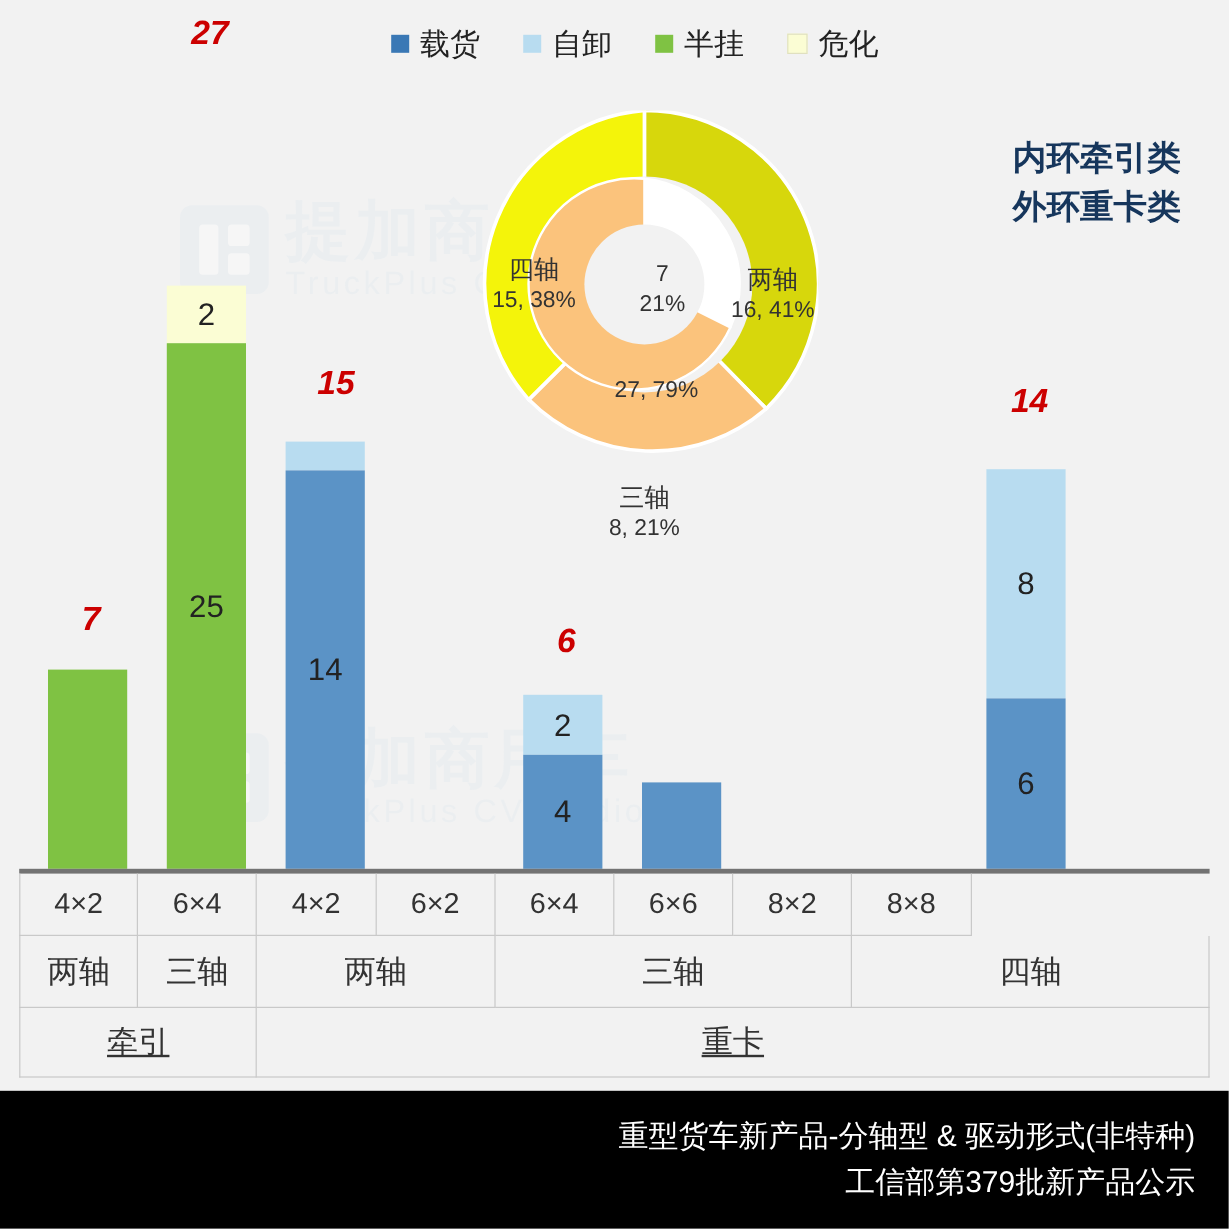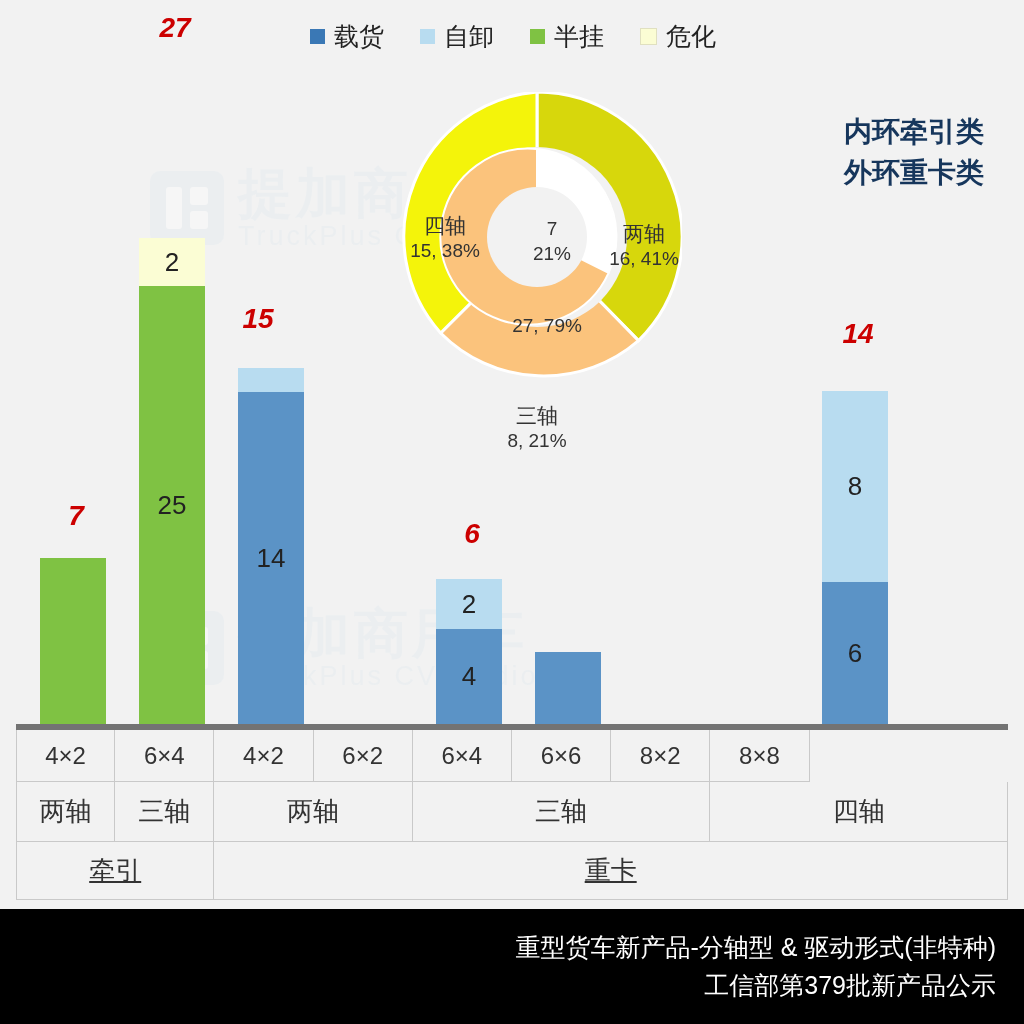--- a/index.html
+++ b/index.html
@@ -32,21 +32,21 @@
   .wm-logo:after{
     content:"";position:absolute;left:40px;top:16px;width:18px;height:18px;
     background:#fff;border-radius:3px;
     box-shadow:0 24px 0 0 #fff;
   }
   .wm-text{line-height:1.05;}
   .wm-cn{font-size:54px;font-weight:bold;color:#dfe8ee;letter-spacing:4px;}
   .wm-en{font-size:27px;color:#dfe8ee;letter-spacing:3px;}
   
   .legend{
-    position:absolute;top:20px;left:310px;
+    position:absolute;top:20px;left:326px;
     display:flex;gap:36px;align-items:flex-end;z-index:5;
   }
   .legend-item{display:flex;align-items:center;gap:9px;}
   .legend-swatch{width:15px;height:15px;display:inline-block;}
   .legend-label{font-size:25px;color:#222;}
   
   .plot{position:absolute;left:0;top:0;width:1024px;height:905px;z-index:3;}
   .bars{position:absolute;left:0;top:0;width:1024px;height:724px;}
   .bar-col{
     position:absolute;bottom:0;width:66px;
@@ -56,21 +56,21 @@
     display:flex;align-items:center;justify-content:center;
     font-size:26px;color:#222;box-sizing:border-box;
   }
   .bar-total{
     position:absolute;width:120px;text-align:center;
     font-size:28px;font-weight:bold;font-style:italic;color:#cc0000;
   }
   
   .axis{
     position:absolute;left:16px;top:724px;width:992px;
-    border-top:6px solid #737373;
+    border-top:4px solid #737373;
     z-index:3;
   }
   .axis-row{display:flex;}
   .axis-cell{
     border-bottom:1px solid #c9c9c9;
     border-right:1px solid #c9c9c9;
     display:flex;align-items:center;justify-content:center;
     font-size:24px;color:#333;height:52px;box-sizing:border-box;
   }
   .axis-cell.first{border-left:1px solid #c9c9c9;}
@@ -140,21 +140,21 @@
     <div class="bar-col" style="left:40px;">
       <div class="seg" style="height:166px;background:#7fc243;"></div>
     </div>
 
     <div class="bar-total" style="left:115px;top:12px;">27</div>
     <div class="bar-col" style="left:139px;">
       <div class="seg" style="height:48px;background:#fbfdd4;">2</div>
       <div class="seg" style="height:438px;background:#7fc243;">25</div>
     </div>
 
-    <div class="bar-total" style="left:198px;top:303px;">15</div>
+    <div class="bar-total" style="left:220px;top:303px;">15</div>
     <div class="bar-col" style="left:238px;">
       <div class="seg" style="height:24px;background:#b8dcf0;"></div>
       <div class="seg" style="height:332px;background:#5b93c6;">14</div>
     </div>
 
     <div class="bar-col" style="left:337px;"></div>
 
     <div class="bar-total" style="left:412px;top:518px;">6</div>
     <div class="bar-col" style="left:436px;">
       <div class="seg" style="height:50px;background:#b8dcf0;">2</div>

